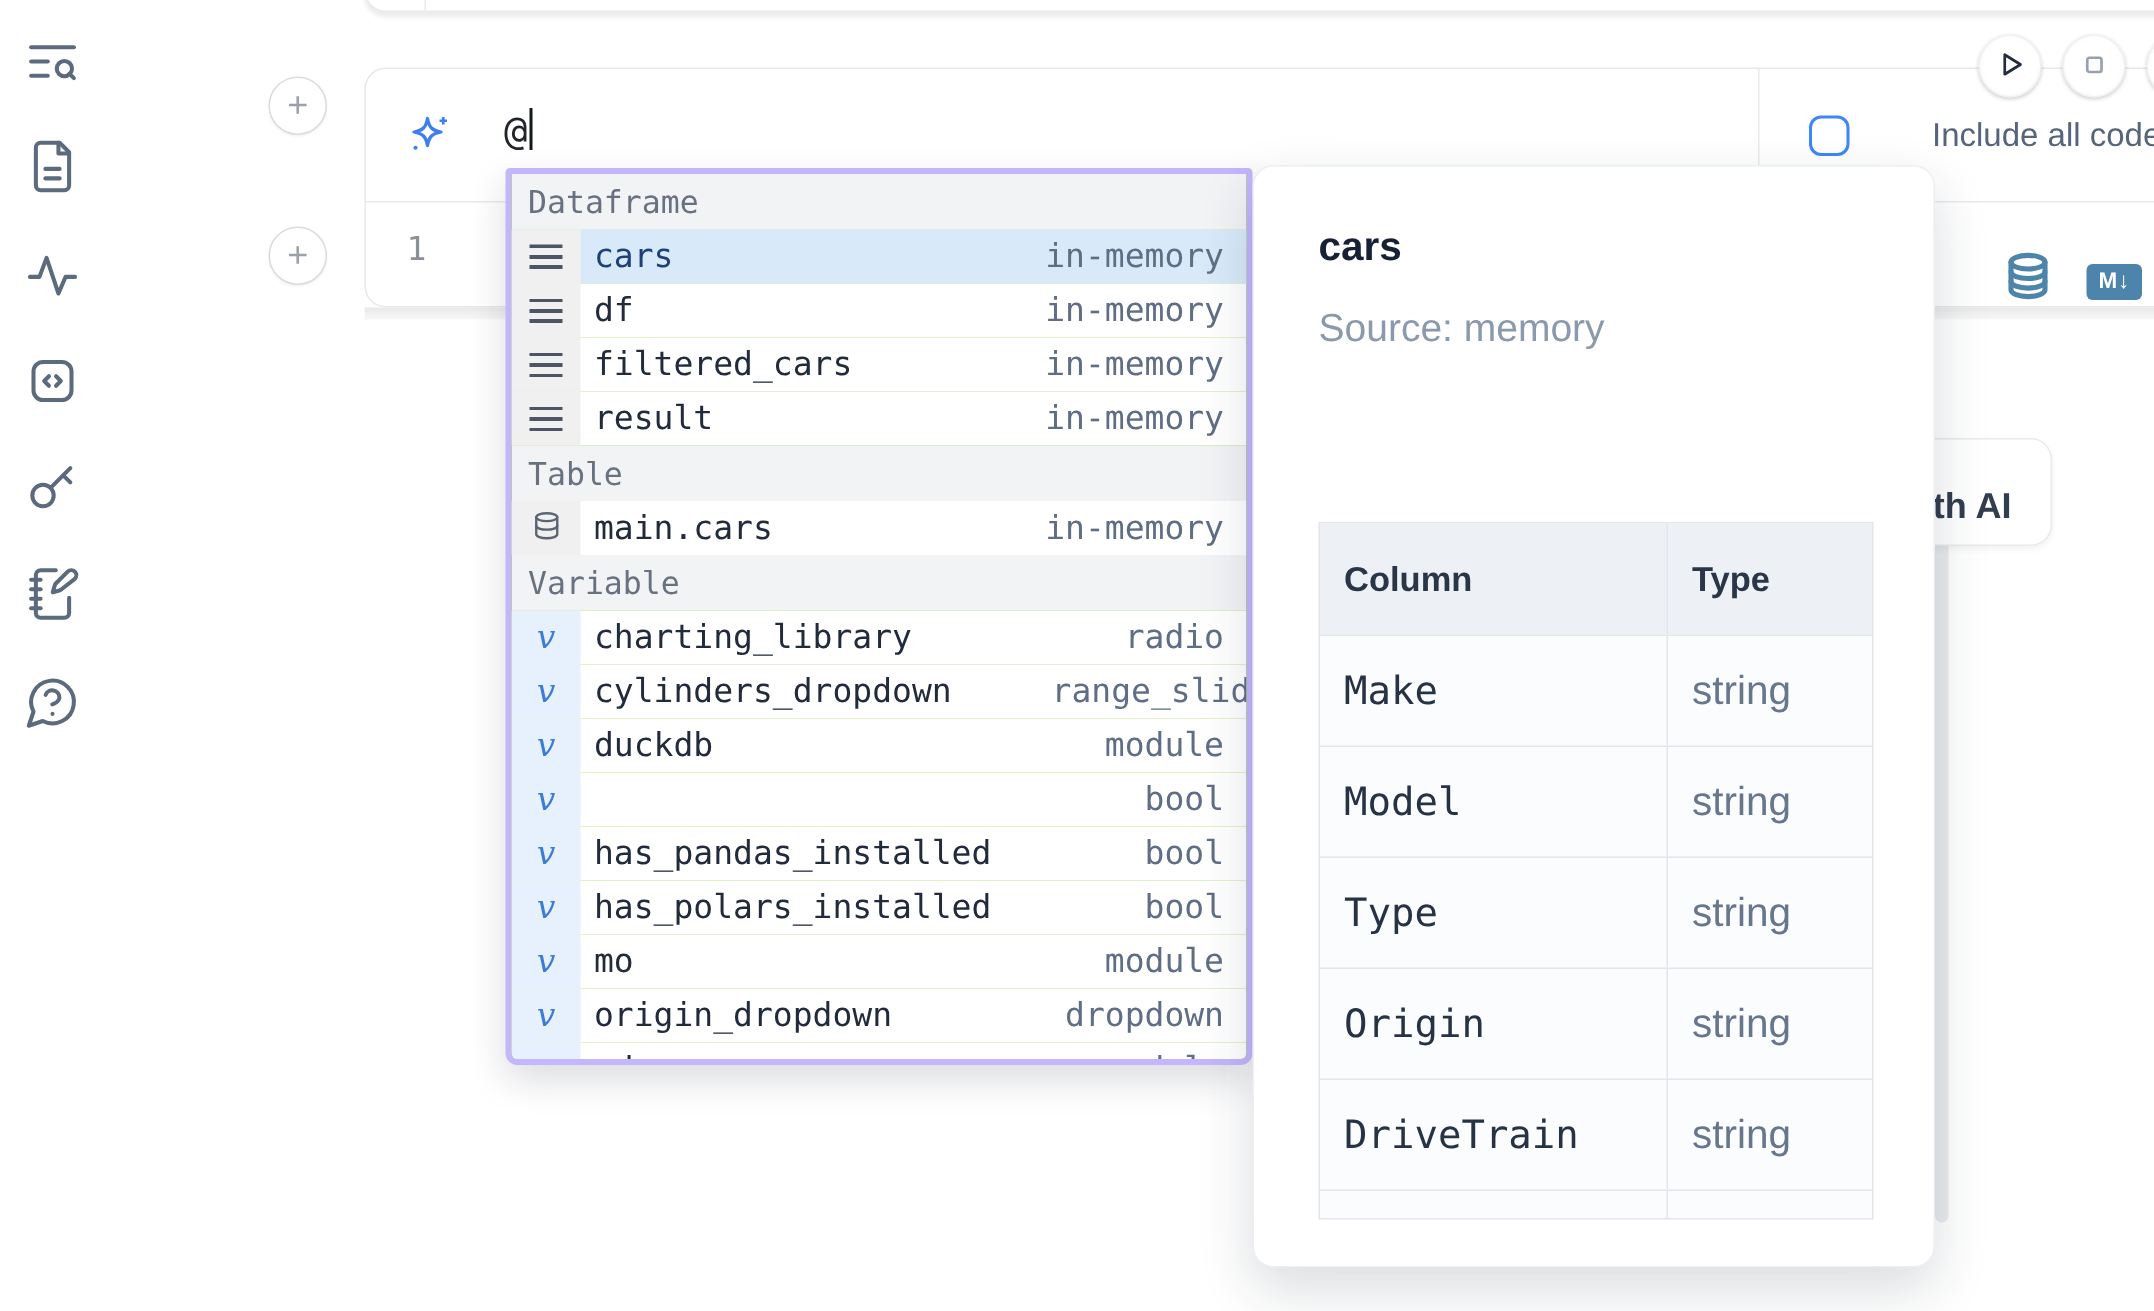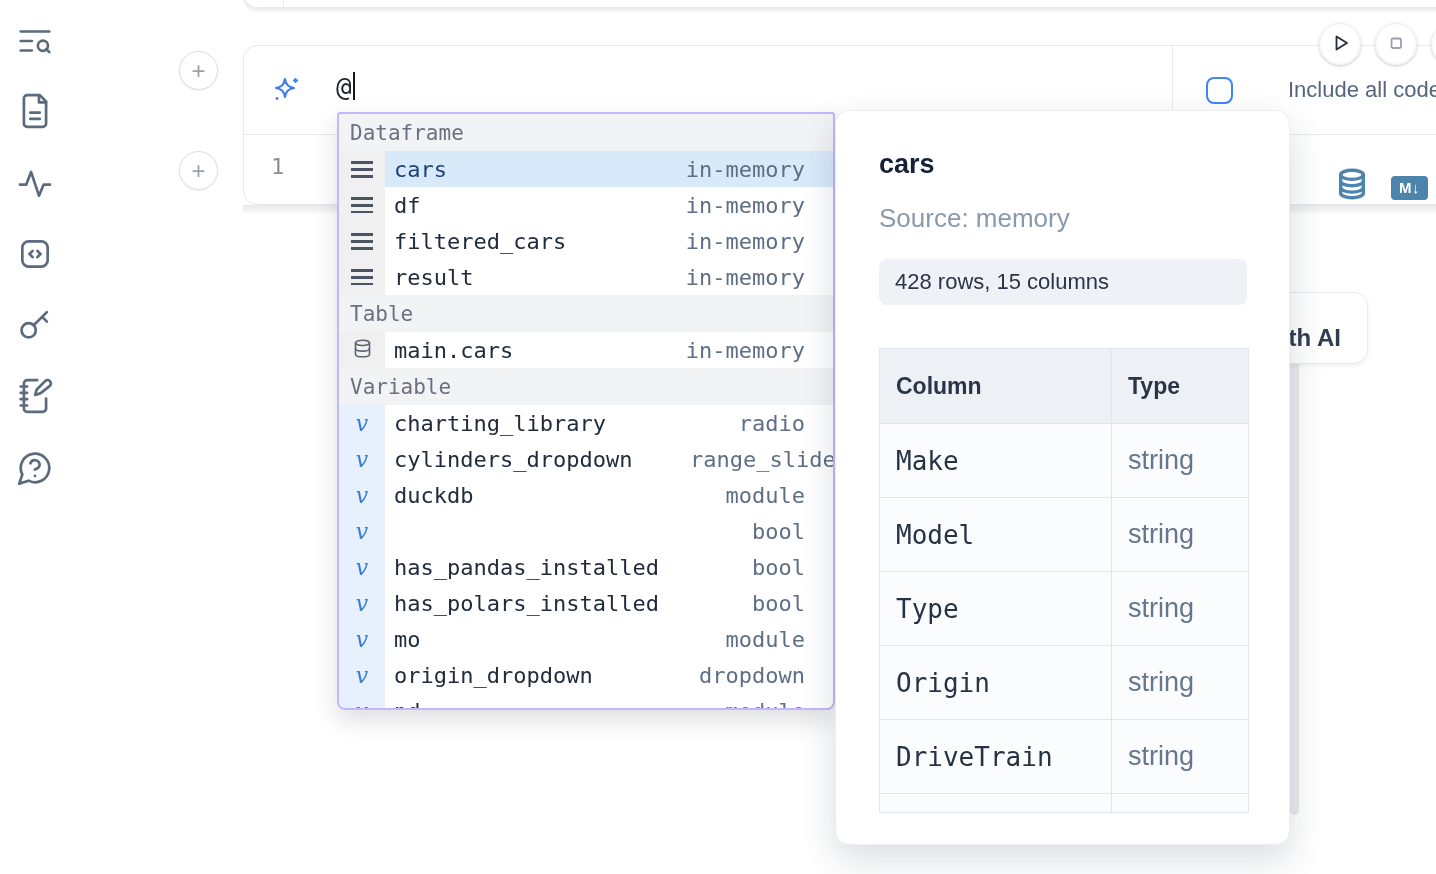--- a/index.html
+++ b/index.html
@@ -54,34 +54,34 @@
 
   
   .circ-btn { position:absolute; top:23px; width:42px; height:42px; border-radius:50%;
               background:radial-gradient(#ffffff 60%, #f3f4f6); border:1px solid #eef0f2;
               box-shadow:0 1px 3px rgba(0,0,0,.22); cursor:pointer;
               display:flex; align-items:center; justify-content:center; }
   .circ-btn svg { width:26px; height:26px; fill:none; stroke-linejoin:round; }
 
   
   .dropdown { position:absolute; left:337px; top:112px; width:498px; height:598px;
-              background:#84cc16; border:2px solid #c4b5fd; border-radius:3px 3px 8px 8px;
+              background:#84cc16; border:4px solid #c4b5fd; border-radius:3px 3px 8px 8px;
               box-shadow:0 10px 24px rgba(20,30,50,.15); overflow:hidden; z-index:20;
               font-family:"DejaVu Sans Mono", monospace; }
   .ac-header { height:37px; display:flex; align-items:center; padding-left:11px;
                background:#f2f3f5; color:#687180; font-size:21px; }
   .ac-row { display:flex; align-items:stretch; height:36px; background:#fff; cursor:pointer; }
   .ac-gutter { width:46px; flex:none; display:flex; align-items:center; justify-content:center; }
   .g-gray { background:#f0f0f1; }
   .g-blue { background:#e7f1fd; }
   .ac-content { flex:1; display:flex; align-items:center; overflow:hidden; }
   .ac-row.sel .ac-content { background:#d8eafa; }
   .ac-name { margin-left:9px; font-size:22px; color:#212b3b; white-space:nowrap; }
   .ac-row.sel .ac-name { color:#1d4076; }
-  .ac-meta { margin-left:auto; padding-right:28px; font-size:22px; color:#5f6e85; white-space:nowrap; }
+  .ac-meta { margin-left:auto; padding-right:15px; font-size:22px; color:#5f6e85; white-space:nowrap; }
   .ac-meta.clip-edge { margin-right:-44px; }
   .v-glyph { font:italic 22px "DejaVu Serif", serif; color:#3b7cd6; }
   .rows-icon { width:22px; height:17px;
                background:repeating-linear-gradient(#4b5563 0 2.5px, transparent 2.5px 7px);
                background-size:100% 100%; }
   .db-small svg { width:21px; height:21px; stroke:#5a6472; stroke-width:1.8; fill:none;
                   stroke-linecap:round; }
 
   
   .scroll-thumb { position:absolute; left:1290px; top:360px; width:9px; height:455px;
@@ -363,21 +363,20 @@
       <div class="ac-content">
           <span class="ac-name">pd</span>
           <span class="ac-meta">module</span>
         </div>
     </div>
   </div>
 
   <div class="popup">
     <div class="popup-title">cars</div>
     <div class="popup-source">Source: memory</div>
-    <div class="shape-badge">428 rows, 15 columns</div>
 
     <div class="ptable">
       <div class="pt-row head">
         <div class="pt-cell">
             <span class="pt-head-txt">Column</span>
           </div>
         <div class="pt-cell">
             <span class="pt-head-txt">Type</span>
           </div>
       </div>

